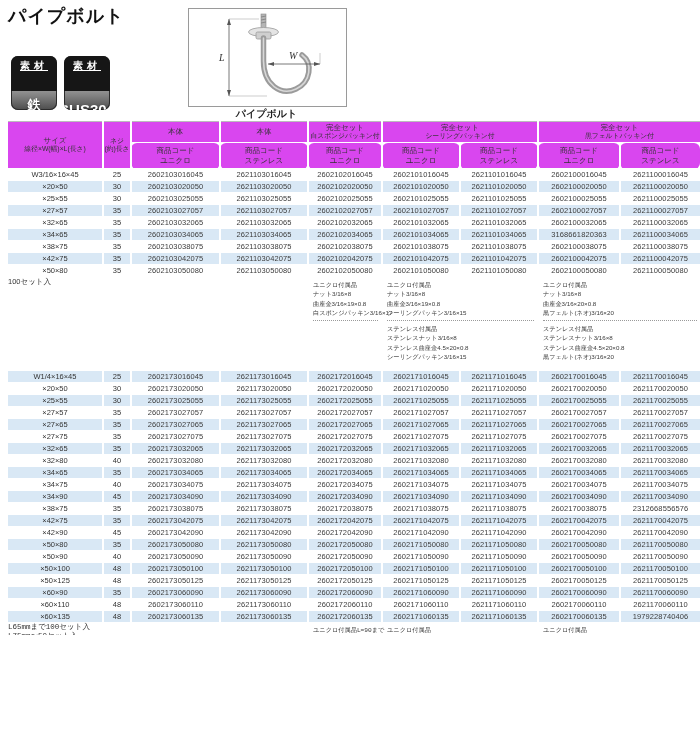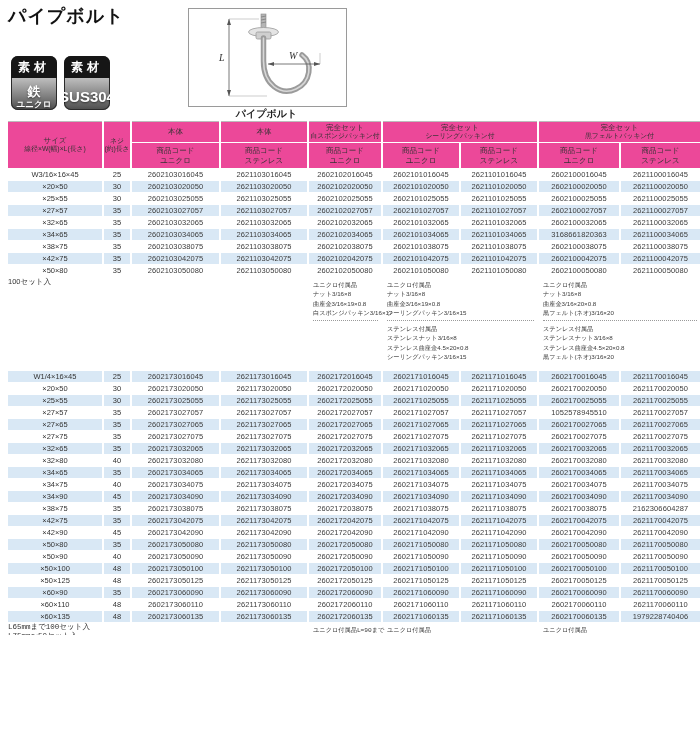--- a/index.html
+++ b/index.html
@@ -1,37 +1,37 @@
 <!DOCTYPE html>
 <html><head>
 <meta charset="utf-8">
 <style>
   html,body{margin:0;padding:0;background:#fff;}
   .page{position:relative;width:700px;height:635px;background:#fff;font-family:"Liberation Sans",sans-serif;color:#333;overflow:hidden;}
   .page-title{position:absolute;left:8px;top:4px;font-size:18px;font-weight:bold;color:#111;letter-spacing:1px;}
   
   .badges{position:absolute;left:11px;top:56px;display:flex;gap:7px;}
   .badge{width:46px;height:54px;border-radius:7px;overflow:hidden;background:linear-gradient(180deg,#ececec 0%,#c9c9c9 35%,#7f7f7f 75%,#4c4c4c 100%);box-shadow:0 0 0 1px #2b2b2b inset;}
-  .badge-tag{background:#161616;color:#fff;font-size:12px;font-weight:bold;letter-spacing:4px;text-align:center;padding:3px 0 2px;}
+  .badge-tag{background:#161616;color:#fff;font-size:10px;font-weight:bold;letter-spacing:4px;text-align:center;padding:3px 0 18px;text-decoration:underline;}
   .badge-body{display:flex;flex-direction:column;justify-content:center;align-items:center;height:38px;color:#fff;font-weight:bold;text-shadow:0 1px 2px rgba(0,0,0,.55);}
   .badge-l1{font-size:13px;line-height:1.1;}
   .badge-l1.small{font-size:15px;}
   .badge-l2{font-size:8.5px;line-height:1.2;}
   
   .figure-box{position:absolute;left:188px;top:8px;width:157px;height:97px;background:#fff;border:1px solid #9a9a9a;}
   .figure-caption{position:absolute;left:188px;top:107px;width:157px;text-align:center;font-size:10px;font-weight:bold;color:#222;}
   
   .catalog{position:absolute;left:8px;top:121px;width:692px;border-collapse:collapse;table-layout:fixed;color:#333;border-top:1px solid #bcbcbc;border-bottom:1px solid #bcbcbc;}
   .catalog th,.catalog td{border-right:2px solid #fff;padding:0;margin:0;text-align:center;vertical-align:middle;font-weight:normal;line-height:1.25;}
   .catalog th:last-child,.catalog td:last-child{border-right:none;}
-  .catalog thead th{background:#ec4899;border-bottom:1px solid #fff;}
+  .catalog thead th{background:#d946ef;border-bottom:1px solid #fff;}
   .hl1{font-size:7.5px;}
   .hl2{font-size:6.8px;}
   .group-row th{height:20px;}
-  .sub-row th{height:25px;}
+  .sub-row th{height:25px;border-radius:6px;}
   .catalog tbody td{height:11px;font-size:7.5px;background:#fff;border-bottom:1px solid #fff;white-space:nowrap;}
   .catalog tbody tr.shade td{background:#d9e8f5;}
   .code-cell{letter-spacing:0.1px;color:#3c3c3c;}
   .note-row td{background:#fff !important;vertical-align:top;text-align:left;border-top:1px solid #b5b5b5;border-bottom:1px solid #b5b5b5;white-space:normal;}
   .note-row.first td{height:93px;}
   .note-row.second td{height:78px;font-family:Liberation Mono, monospace;}
   .note-size{text-align:right;font-size:7.5px;padding-top:4px;line-height:1.7;}
   .note-cell{padding:3px 3px 2px 4px;}
   .note-line{font-size:6.2px;line-height:1.5;white-space:nowrap;color:#3a3a3a;}
   .dotsep{border-top:1px dotted #9a9a9a;margin:3px 0 3px 0;}
@@ -337,21 +337,21 @@
           <td class="code-cell">2621170025055</td>
         </tr>
         <tr class="">
           <td>×27×57</td>
           <td>35</td>
           <td class="code-cell">2602173027057</td>
           <td class="code-cell">2621173027057</td>
           <td class="code-cell">2602172027057</td>
           <td class="code-cell">2602171027057</td>
           <td class="code-cell">2621171027057</td>
-          <td class="code-cell">1052578945510</td>
+          <td class="code-cell">2602170027057</td>
           <td class="code-cell">2621170027057</td>
         </tr>
         <tr class="shade">
           <td>×27×65</td>
           <td>35</td>
           <td class="code-cell">2602173027065</td>
           <td class="code-cell">2621173027065</td>
           <td class="code-cell">2602172027065</td>
           <td class="code-cell">2602171027065</td>
           <td class="code-cell">2621171027065</td>
@@ -426,21 +426,21 @@
         </tr>
         <tr class="">
           <td>×38×75</td>
           <td>35</td>
           <td class="code-cell">2602173038075</td>
           <td class="code-cell">2621173038075</td>
           <td class="code-cell">2602172038075</td>
           <td class="code-cell">2602171038075</td>
           <td class="code-cell">2621171038075</td>
           <td class="code-cell">2602170038075</td>
-          <td class="code-cell">2162306604287</td>
+          <td class="code-cell">2312668556576</td>
         </tr>
         <tr class="shade">
           <td>×42×75</td>
           <td>35</td>
           <td class="code-cell">2602173042075</td>
           <td class="code-cell">2621173042075</td>
           <td class="code-cell">2602172042075</td>
           <td class="code-cell">2602171042075</td>
           <td class="code-cell">2621171042075</td>
           <td class="code-cell">2602170042075</td>

